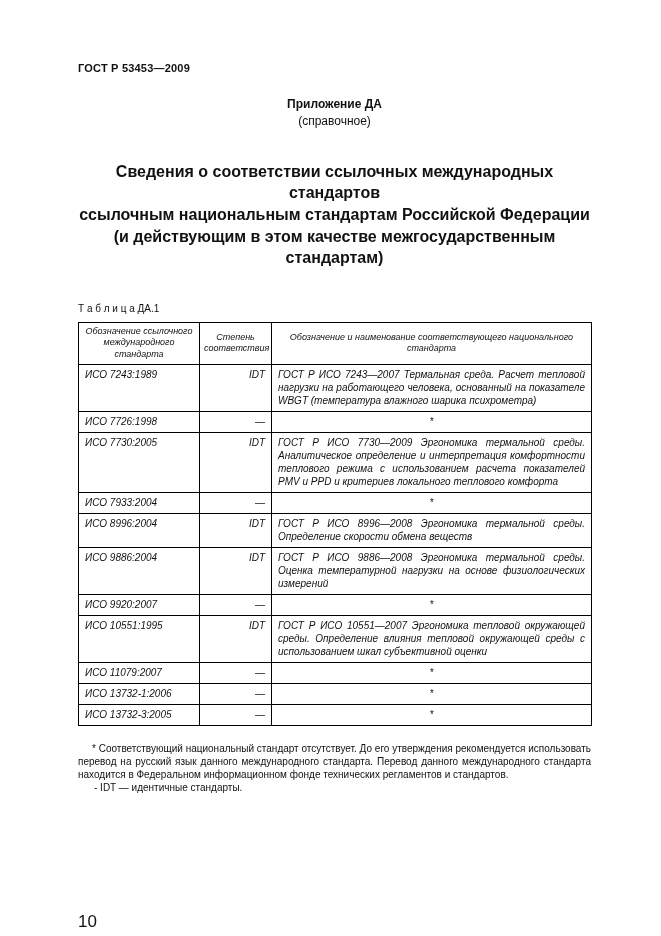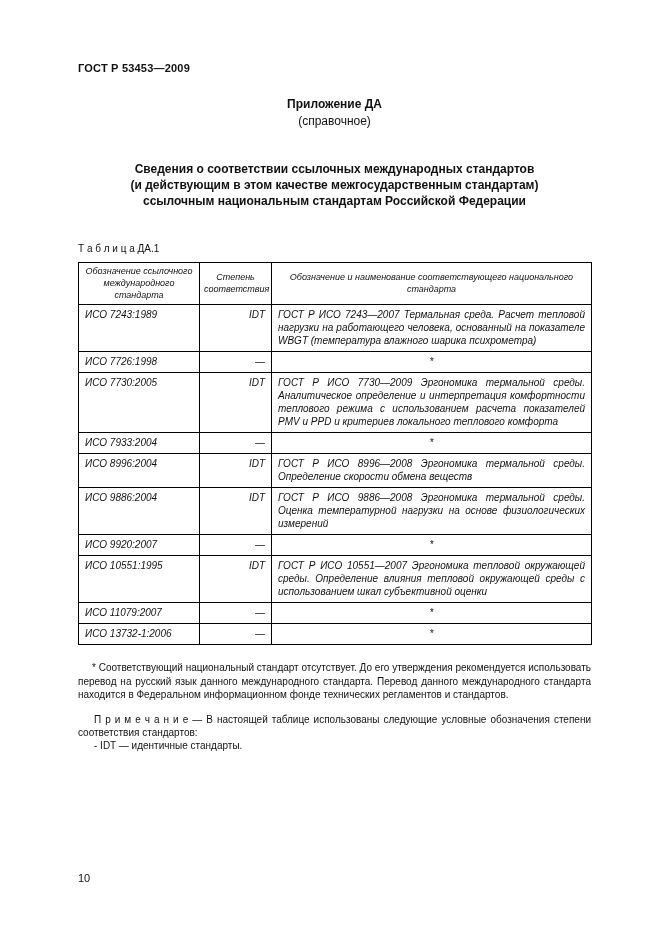--- a/index.html
+++ b/index.html
@@ -28,21 +28,21 @@
   .appendix {
     margin-top: 22px;
     text-align: center;
     font-size: 12px;
     line-height: 1.45;
   }
   .appendix .a-title { font-weight: bold; }
   .main-title {
     margin-top: 30px;
     text-align: center;
-    font-size: 12px;
+    font-size: 16px;
     font-weight: bold;
     line-height: 1.35;
   }
   .table-label {
     margin-top: 34px;
     font-size: 10px;
   }
   table.std {
     margin-top: 8px;
     width: 513px;
@@ -88,41 +88,41 @@
     text-indent: 16px;
   }
   .note-item {
     font-size: 10px;
     line-height: 1.32;
     padding-left: 16px;
   }
   .page-number {
     position: absolute;
     left: 78px;
-    top: 872px;
-    font-size: 11px;
+    top: 912px;
+    font-size: 17px;
   }
 </style>
 </head>
 <body>
 
 <div class="page">
   <div class="content">
 
     <div class="doc-code">ГОСТ Р 53453—2009</div>
 
     <div class="appendix">
       <div class="a-title">Приложение ДА</div>
       <div class="a-sub">(справочное)</div>
     </div>
 
     <div class="main-title">
       <div>Сведения о соответствии ссылочных международных стандартов</div>
+      <div>ссылочным национальным стандартам Российской Федерации</div>
       <div>(и действующим в этом качестве межгосударственным стандартам)</div>
-      <div>ссылочным национальным стандартам Российской Федерации</div>
     </div>
 
     <div class="table-label">Т а б л и ц а  ДА.1</div>
 
     <table class="std">
       <colgroup>
         <col class="col1">
           <col class="col2">
           <col class="col3">
       </colgroup>
@@ -177,24 +177,28 @@
         <tr>
           <td class="col-std">ИСО 11079:2007</td>
           <td class="col-deg">—</td>
           <td class="col-name center">*</td>
         </tr>
         <tr>
           <td class="col-std">ИСО 13732-1:2006</td>
           <td class="col-deg">—</td>
           <td class="col-name center">*</td>
         </tr>
+        <tr>
+          <td class="col-std">ИСО 13732-3:2005</td>
+          <td class="col-deg">—</td>
+          <td class="col-name center">*</td>
+        </tr>
       </tbody>
     </table>
 
     <div class="footnote">* Соответствующий национальный стандарт отсутствует. До его утверждения рекомендуется использовать перевод на русский язык данного международного стандарта. Перевод данного международного стандарта находится в Федеральном информационном фонде технических регламентов и стандартов.</div>
 
-    <div class="note">П р и м е ч а н и е — В настоящей таблице использованы следующие условные обозначения степени соответствия стандартов:</div>
     <div class="note-item">- IDT — идентичные стандарты.</div>
 
   </div>
 
   <div class="page-number">10</div>
 </div>
 
 </body></html>

